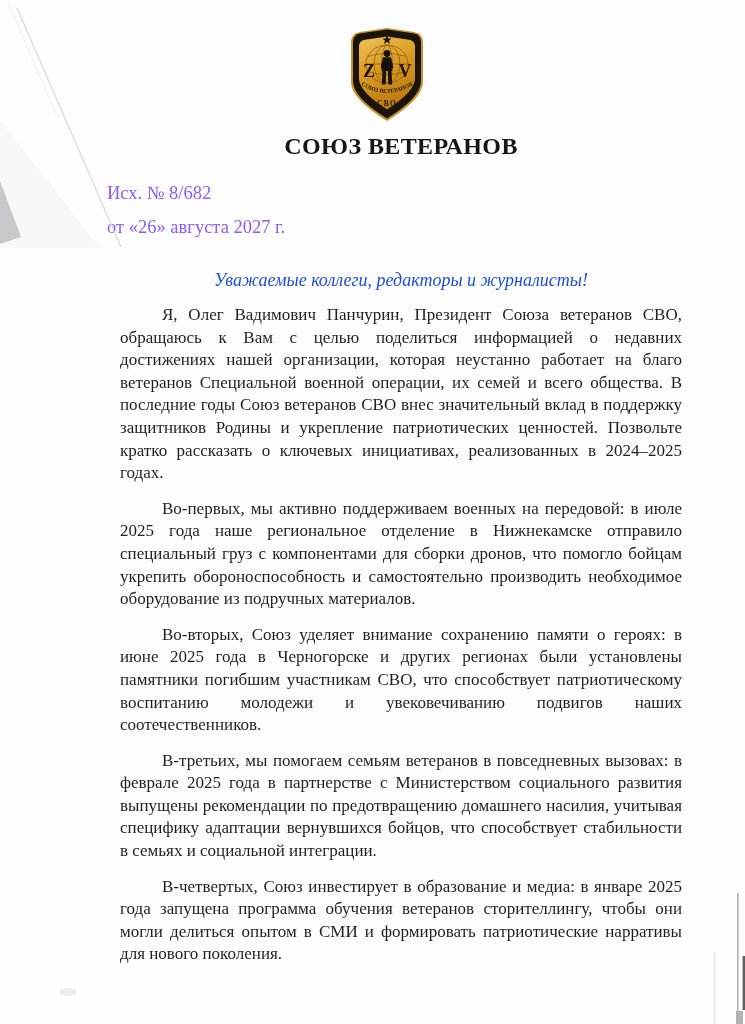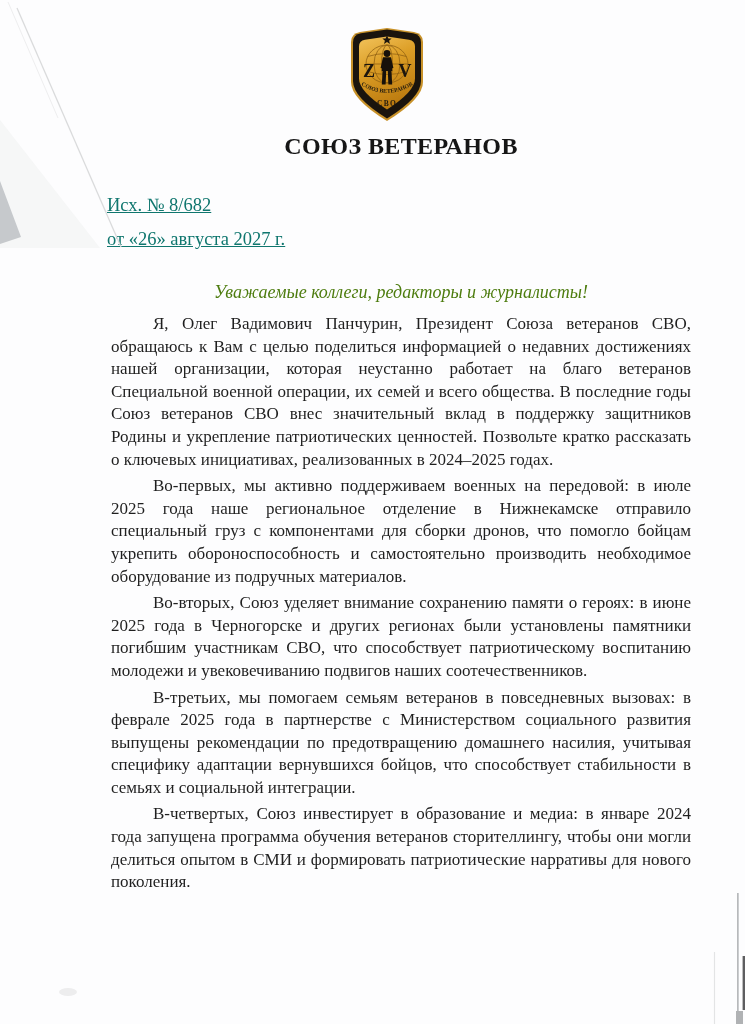--- a/index.html
+++ b/index.html
@@ -31,38 +31,37 @@
   .title-block {
     margin-top: 128px;
     text-align: center;
     font-weight: bold;
     font-size: 24px;
     line-height: 36px;
     color: #161616;
     letter-spacing: 0.4px;
   }
   .ref-block {
-    margin-top: 24px;
+    margin-top: 12px;
     font-size: 18.5px;
     line-height: 34px;
-    color: #0f766e;
-    text-decoration: underline;
+    color: #8b5cf6;
   }
   .salutation {
     margin-top: 26px;
     text-align: center;
     font-style: italic;
     font-size: 18px;
-    color: #4d7c0f;
+    color: #1d4ed8;
   }
   .body-block {
     margin-top: 10px;
   }
   .para {
-    margin: 4px;
+    margin: 13px;
     font-size: 17px;
     line-height: 22.6px;
     text-align: justify;
     text-indent: 42px;
     color: #1f1f1f;
   }
 </style>
 </head>
 <body>
 
@@ -124,21 +123,21 @@
       <div>от «26» августа 2027 г.</div>
     </div>
 
     <div class="salutation">Уважаемые коллеги, редакторы и журналисты!</div>
 
     <div class="body-block">
         <p class="para">Я, Олег Вадимович Панчурин, Президент Союза ветеранов СВО, обращаюсь к Вам с целью поделиться информацией о недавних достижениях нашей организации, которая неустанно работает на благо ветеранов Специальной военной операции, их семей и всего общества. В последние годы Союз ветеранов СВО внес значительный вклад в поддержку защитников Родины и укрепление патриотических ценностей. Позвольте кратко рассказать о ключевых инициативах, реализованных в 2024–2025 годах.</p>
         <p class="para">Во-первых, мы активно поддерживаем военных на передовой: в июле 2025 года наше региональное отделение в Нижнекамске отправило специальный груз с компонентами для сборки дронов, что помогло бойцам укрепить обороноспособность и самостоятельно производить необходимое оборудование из подручных материалов.</p>
         <p class="para">Во-вторых, Союз уделяет внимание сохранению памяти о героях: в июне 2025 года в Черногорске и других регионах были установлены памятники погибшим участникам СВО, что способствует патриотическому воспитанию молодежи и увековечиванию подвигов наших соотечественников.</p>
         <p class="para">В-третьих, мы помогаем семьям ветеранов в повседневных вызовах: в феврале 2025 года в партнерстве с Министерством социального развития выпущены рекомендации по предотвращению домашнего насилия, учитывая специфику адаптации вернувшихся бойцов, что способствует стабильности в семьях и социальной интеграции.</p>
-        <p class="para">В-четвертых, Союз инвестирует в образование и медиа: в январе 2024 года запущена программа обучения ветеранов сторителлингу, чтобы они могли делиться опытом в СМИ и формировать патриотические нарративы для нового поколения.</p>
+        <p class="para">В-четвертых, Союз инвестирует в образование и медиа: в январе 2025 года запущена программа обучения ветеранов сторителлингу, чтобы они могли делиться опытом в СМИ и формировать патриотические нарративы для нового поколения.</p>
       </div>
   </div>
 
   <svg class="artifact-overlay" viewBox="0 0 745 1024" aria-hidden="true">
 
     <g>
       <polygon points="0,120 100,248 0,248" fill="#f3f4f4" opacity="0.75"></polygon>
       <line x1="17" y1="8" x2="121" y2="247" stroke="#dadbdc" stroke-width="1.3"></line>
       <line x1="8" y1="2" x2="58" y2="118" stroke="#eeeeef" stroke-width="1"></line>
       <polygon points="0,181 21,237 0,244" fill="#c6c9cc"></polygon>

